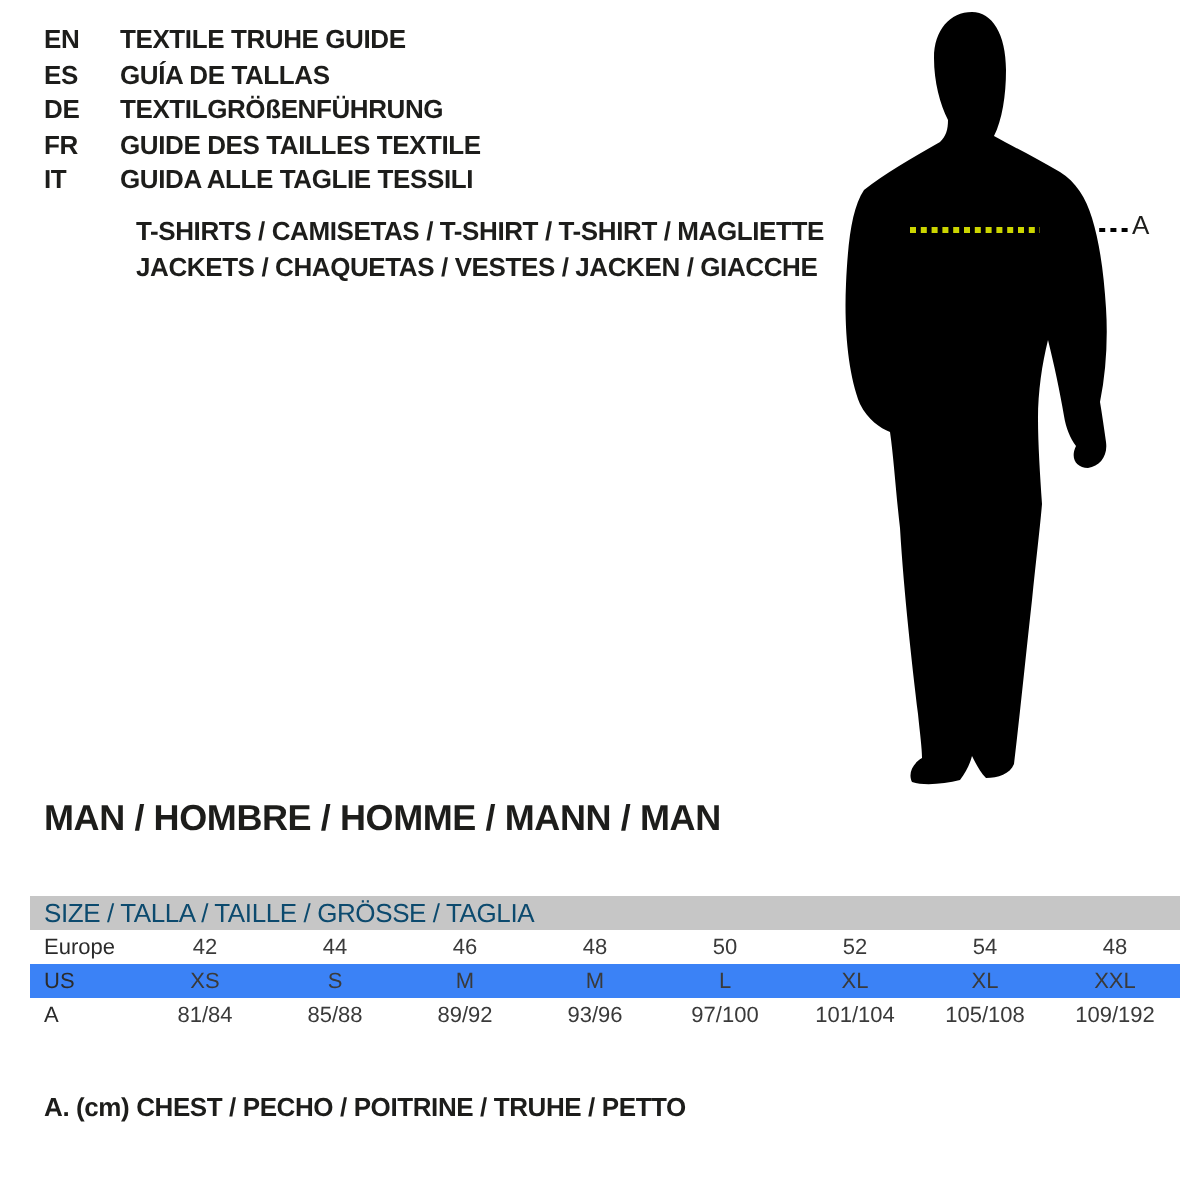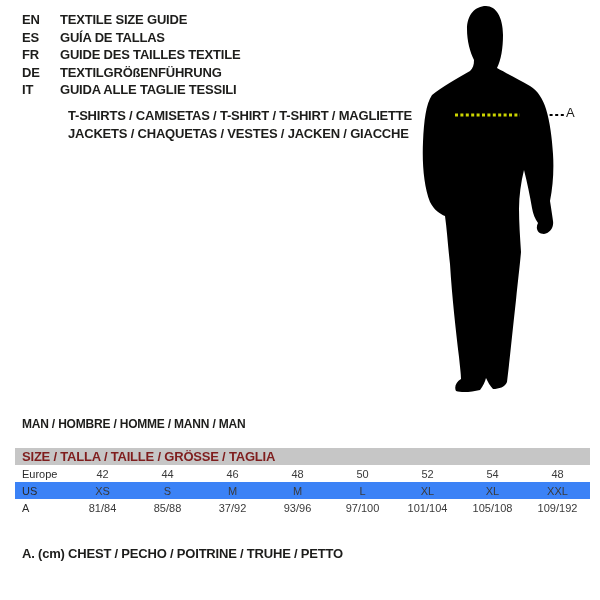--- a/index.html
+++ b/index.html
@@ -26,32 +26,32 @@
   
   .categories { position: absolute; left: 22px; top: 107px; }
   .category-line { font-size: 13px; font-weight: 700; line-height: 18px; letter-spacing: -0.2px; white-space: nowrap; margin-left: 46px; }
 
   
   .figure-wrap { position: absolute; left: 398px; top: 2px; width: 190px; height: 395px; }
   .figure-wrap svg { display: block; }
   .measure-label { position: absolute; left: 566px; top: 105px; font-size: 13px; font-weight: 400; color: #1d1d1b; }
 
   
-  .section-title { position: absolute; left: 22px; top: 417px; font-size: 12px; font-weight: 700; letter-spacing: -0.2px; white-space: nowrap; }
+  .section-title { position: absolute; left: 22px; top: 399px; font-size: 18px; font-weight: 700; letter-spacing: -0.2px; white-space: nowrap; }
 
   
   .size-table-wrap { position: absolute; left: 15px; top: 448px; width: 575px; }
   table.size-table { width: 575px; border-collapse: collapse; table-layout: fixed; }
   table.size-table col.label-col { width: 55px; }
   table.size-table th.table-header {
     background: #c6c6c6;
     height: 17px;
     font-size: 13px;
-    font-weight: 700;
-    color: #7f1d1d;
+    font-weight: 400;
+    color: #0c4a6e;
     text-align: left;
     padding-left: 7px;
     letter-spacing: -0.2px;
     white-space: nowrap;
   }
   table.size-table td {
     height: 17px;
     font-size: 11px;
     font-weight: 400;
     color: #3a3a3a;
@@ -66,33 +66,33 @@
   .measurement-note { position: absolute; left: 22px; top: 546px; font-size: 13px; font-weight: 700; letter-spacing: -0.2px; white-space: nowrap; }
 </style>
 </head>
 <body>
 
 <div id="screen">
 
   <div class="lang-block">
     <div class="lang-row">
       <span class="lang-code">EN</span>
-      <span class="lang-title">TEXTILE SIZE GUIDE</span>
+      <span class="lang-title">TEXTILE TRUHE GUIDE</span>
     </div>
     <div class="lang-row">
       <span class="lang-code">ES</span>
       <span class="lang-title">GUÍA DE TALLAS</span>
     </div>
     <div class="lang-row">
+      <span class="lang-code">DE</span>
+      <span class="lang-title">TEXTILGRÖßENFÜHRUNG</span>
+    </div>
+    <div class="lang-row">
       <span class="lang-code">FR</span>
       <span class="lang-title">GUIDE DES TAILLES TEXTILE</span>
-    </div>
-    <div class="lang-row">
-      <span class="lang-code">DE</span>
-      <span class="lang-title">TEXTILGRÖßENFÜHRUNG</span>
     </div>
     <div class="lang-row">
       <span class="lang-code">IT</span>
       <span class="lang-title">GUIDA ALLE TAGLIE TESSILI</span>
     </div>
   </div>
 
   <div class="categories">
     <div class="category-line">T-SHIRTS / CAMISETAS / T-SHIRT / T-SHIRT / MAGLIETTE</div>
     <div class="category-line">JACKETS / CHAQUETAS / VESTES / JACKEN / GIACCHE</div>
@@ -177,21 +177,21 @@
           <td>M</td>
           <td>L</td>
           <td>XL</td>
           <td>XL</td>
           <td>XXL</td>
         </tr>
         <tr>
           <td class="row-label">A</td>
           <td>81/84</td>
           <td>85/88</td>
-          <td>37/92</td>
+          <td>89/92</td>
           <td>93/96</td>
           <td>97/100</td>
           <td>101/104</td>
           <td>105/108</td>
           <td>109/192</td>
         </tr>
       </tbody>
     </table>
   </div>
 

